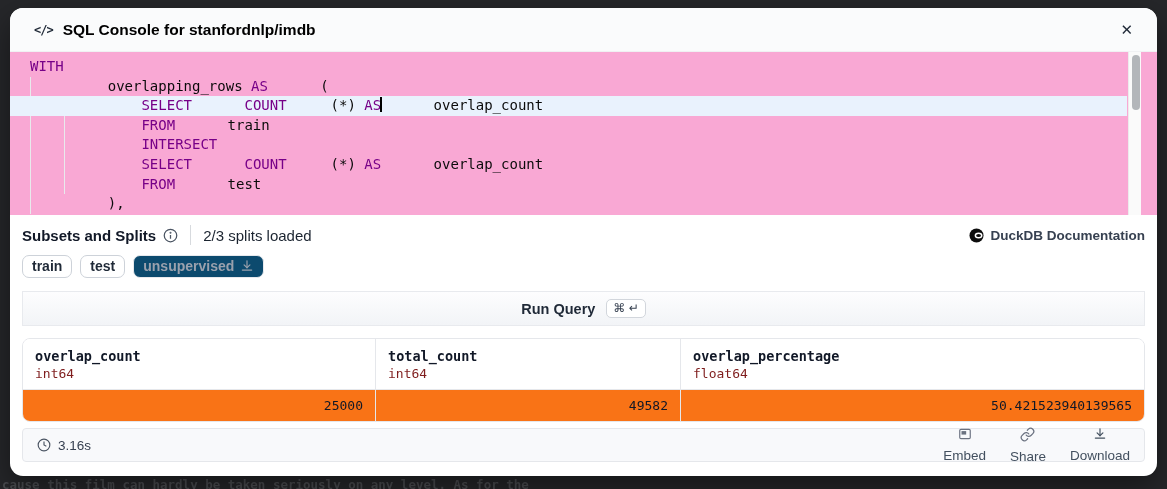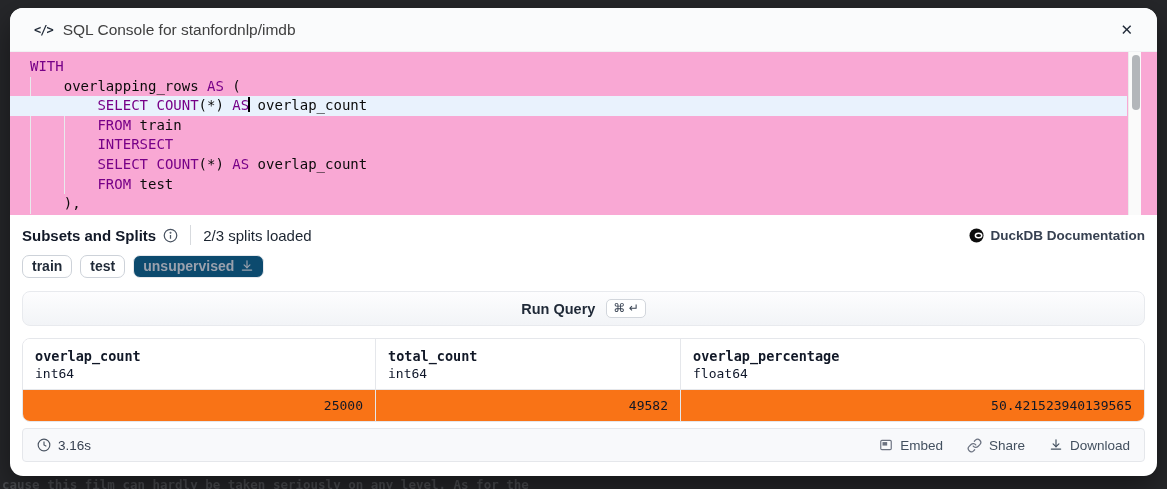--- a/index.html
+++ b/index.html
@@ -25,35 +25,35 @@
   .modal-header {
     height:44px; display:flex; align-items:center;
     padding:0 20px 0 24px; background:#fafbfc;
     border-bottom:1px solid #f0f1f3;
   }
   .code-glyph {
     font-family:"DejaVu Sans Mono", monospace;
     font-size:12px; font-weight:700; color:#1f2937; letter-spacing:-1px;
     margin-right:10px;
   }
-  .modal-title { font-size:15.5px; font-weight:400; color:#404040; }
+  .modal-title { font-size:15.5px; font-weight:700; color:#000000; }
   .close-btn {
     margin-left:auto; background:none; border:none; cursor:pointer;
     font-size:15px; color:#1f2937; line-height:1; padding:4px;
   }
   
   .editor {
     position:relative; height:163px; background:#f9a8d4;
     font-family:"DejaVu Sans Mono", monospace; font-size:14px;
     padding-top:5px; overflow:hidden; cursor:text;
   }
   .code-line { height:19.6px; line-height:19.6px; white-space:pre; padding-left:20px; position:relative; z-index:2; }
   .code-line.active { background:#e9f2fd; width:1117px; }
   .kw { color:#770088; }
-  .pl { color:#0b0b0b; }
+  .pl { color:#0b0b0b;padding-left:44px; }
   .cursor {
     display:inline-block; width:1.5px; height:15px; background:#000;
     vertical-align:-2px; margin:0 -0.75px;
   }
   .indent-guide { position:absolute; width:1px; background:#e8eaec; z-index:1; }
   .guide-1 { left:20px; top:24.6px; height:137px; }
   .guide-2 { left:53.6px; top:44.2px; height:98px; }
   .editor-scrollbar {
     position:absolute; top:0; right:16px; width:13px; height:163px;
     background:#fafafa; border-left:1px solid #ececec; z-index:3;
@@ -80,21 +80,21 @@
   .tags-row { margin-top:9px; display:flex; align-items:center; gap:8px; }
   .tag {
     display:inline-flex; align-items:center; gap:6px;
     font-family:inherit; font-size:14px; font-weight:700;
     padding:2px 9px 3px; border-radius:7px; cursor:pointer;
   }
   .tag.loaded { background:#fff; border:1px solid #cdd2d9; color:#1f2937; }
   .tag.not-loaded { background:#0c4a6e; border:1px solid #e7e9ed; color:#9aa1ad; }
   
   .run-btn {
-    margin-top:13px; width:100%; height:35px; border-radius:8px;
+    margin-top:13px; width:100%; height:35px; border-radius:0;
     border:1px solid #e8eaee;
     background:linear-gradient(#fdfdfe,#f2f4f7);
     display:flex; align-items:center; justify-content:center; gap:11px;
     cursor:pointer; font-family:inherit;
   }
   .run-label { font-size:14.5px; font-weight:700; color:#1f2937; }
   .kbd {
     font-size:12px; color:#374151; background:#fff;
     border:1px solid #d2d6dc; border-radius:5px; padding:1px 6px 2px;
   }
@@ -104,37 +104,37 @@
     overflow:hidden; background:#fff;
   }
   .thead { display:flex; border-bottom:1px solid #e5e7eb; background:#fff; }
   .th {
     padding:8px 12px 7px; border-right:1px solid #e5e7eb;
     font-family:"DejaVu Sans Mono", monospace;
   }
   .th:last-child, .td:last-child { border-right:none; }
   .col-0 { width:353px; } .col-1 { width:305px; } .col-2 { flex:1; }
   .col-name { font-size:13.5px; font-weight:700; color:#111827; line-height:18px; }
-  .col-type { font-size:13px; color:#0f172a; line-height:17px; }
+  .col-type { font-size:13px; color:#7f1d1d; line-height:17px; }
   .trow { display:flex; background:#f97316; }
   .td {
     padding:8px 12px; border-right:1px solid #e5e7eb;
     font-family:"DejaVu Sans Mono", monospace; font-size:13px;
     color:#111827; text-align:right;
   }
   
   .results-footer {
     margin-top:6px; height:34px; border:1px solid #e5e7eb; border-radius:4px;
     background:#f8f9fb; display:flex; align-items:center; padding:0 14px;
   }
   .duration { display:flex; align-items:center; gap:7px; font-size:13.5px; color:#374151; }
   .footer-actions { margin-left:auto; display:flex; align-items:center; gap:24px; }
   .action-btn {
     display:flex; align-items:center; gap:7px; background:none; border:none;
-    font-family:inherit; font-size:13.5px; color:#43505f; cursor:pointer;
+    font-family:inherit; font-size:13.5px; color:#43505f; cursor:pointer;flex-direction:column;
   }
   .icon { display:inline-flex; align-items:center; }
 </style>
 </head>
 <body>
 
 <div class="dimmed-text">cause this film can hardly be taken seriously on any level. As for the</div>
 
 <div class="modal">
 

